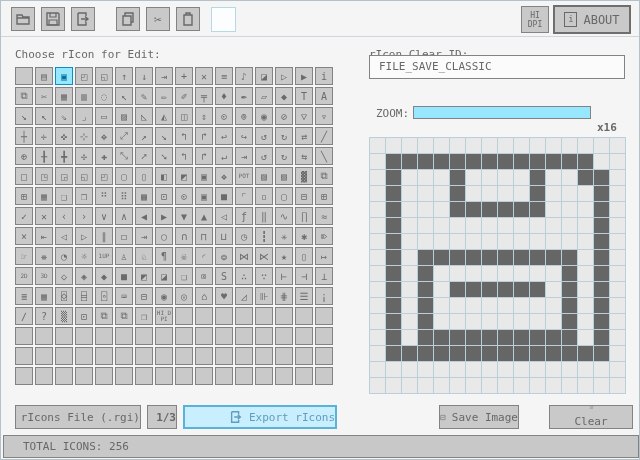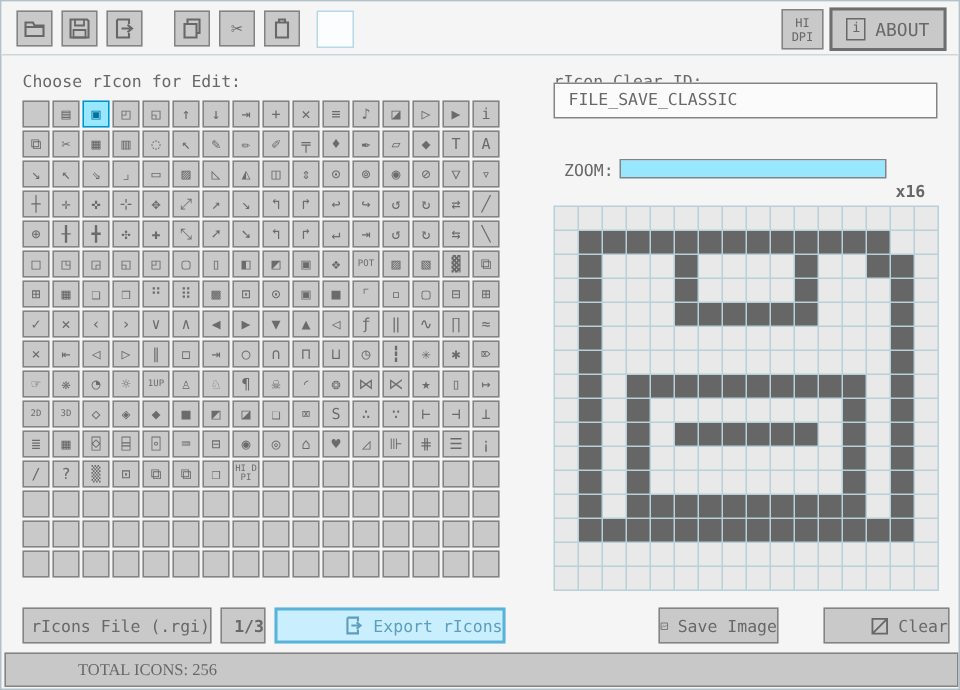--- a/index.html
+++ b/index.html
@@ -72,21 +72,21 @@
     display:flex; align-items:center; justify-content:flex-end; gap:6px;
     font-size:11px; color:#686868; cursor:pointer; white-space:nowrap;
   }
   .btn.blue { background:#C9EFFE; border:2px solid #5BB2D9; color:#5f9dbd; }
   
   .statusbar {
     position:absolute; left:2px; top:434px; width:636px; height:23px;
     background:#C8C8C8; border:1px solid #838383; display:flex;
     font-size:11px; color:#686868; align-items:center;
   }
-  .statusbar .sec-left { width:425px; padding-left:48px;font-family:Liberation Serif, serif; }
+  .statusbar .sec-left { width:425px; padding-left:19px; }
   .statusbar .sec-right { flex:1; border-left:1px solid #838383; height:100%; display:flex; align-items:center; padding-left:19px; }
 </style>
 </head>
 <body>
 
 <div class="window">
 
   <div class="toolbar">
     <div class="tbtn" style="left:10px">
       <svg width="16" height="16" viewBox="0 0 16 16">
@@ -669,21 +669,21 @@
       <div class="pix"></div>
     </div>
 
   <div class="btn" style="left:438px; width:80px;">
     <svg width="13" height="13" viewBox="0 0 16 16">
       <path d="M2 2 h12 v12 h-12 z" fill="none" stroke="#686868" stroke-width="1.5"></path>
       <path d="M3 11 L7 7 L9 9 L12 6 L13 7" fill="none" stroke="#686868" stroke-width="1.4"></path>
     </svg>
     <span>Save Image</span>
   </div>
-  <div class="btn" style="left:548px; width:84px;">
+  <div class="btn" style="left:548px; width:84px;flex-direction:column;">
     <svg width="13" height="13" viewBox="0 0 16 16">
       <path d="M2 2 h12 v12 h-12 z M2 14 L14 2" fill="none" stroke="#686868" stroke-width="1.5"></path>
     </svg>
     <span>Clear</span>
   </div>
 
   <div class="statusbar">
     <div class="sec-left">TOTAL ICONS: 256</div>
   </div>
 

